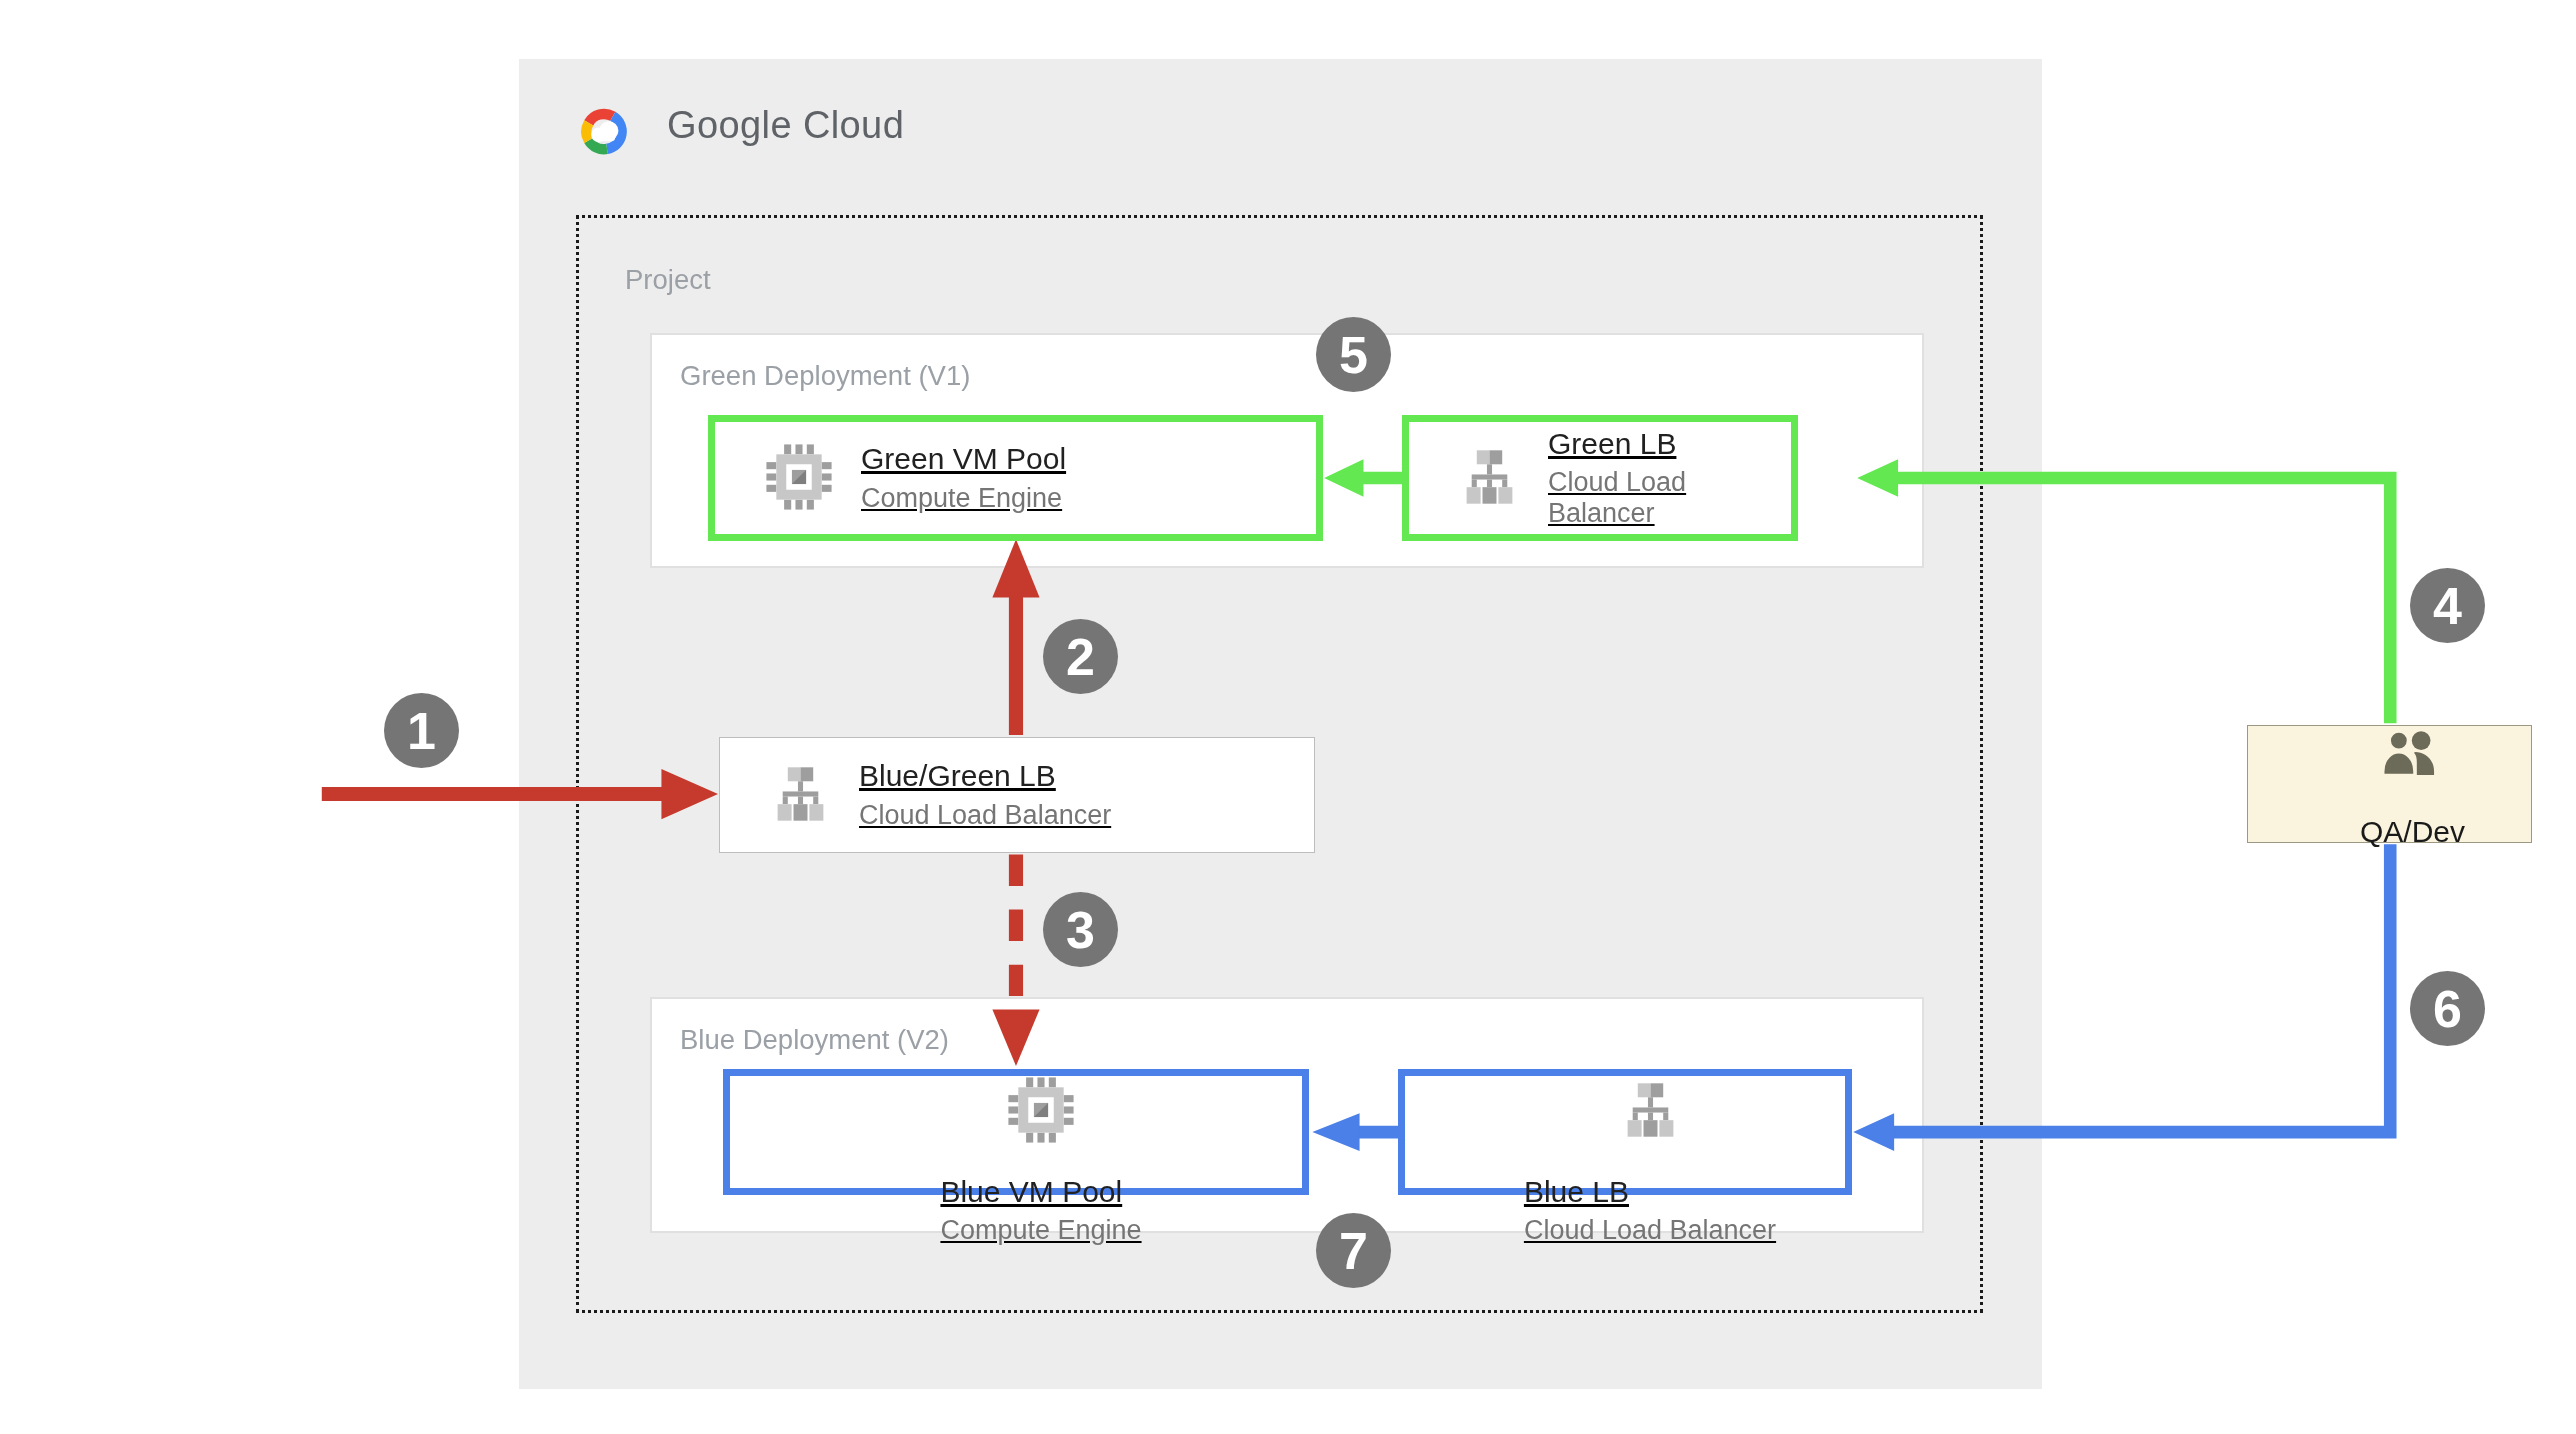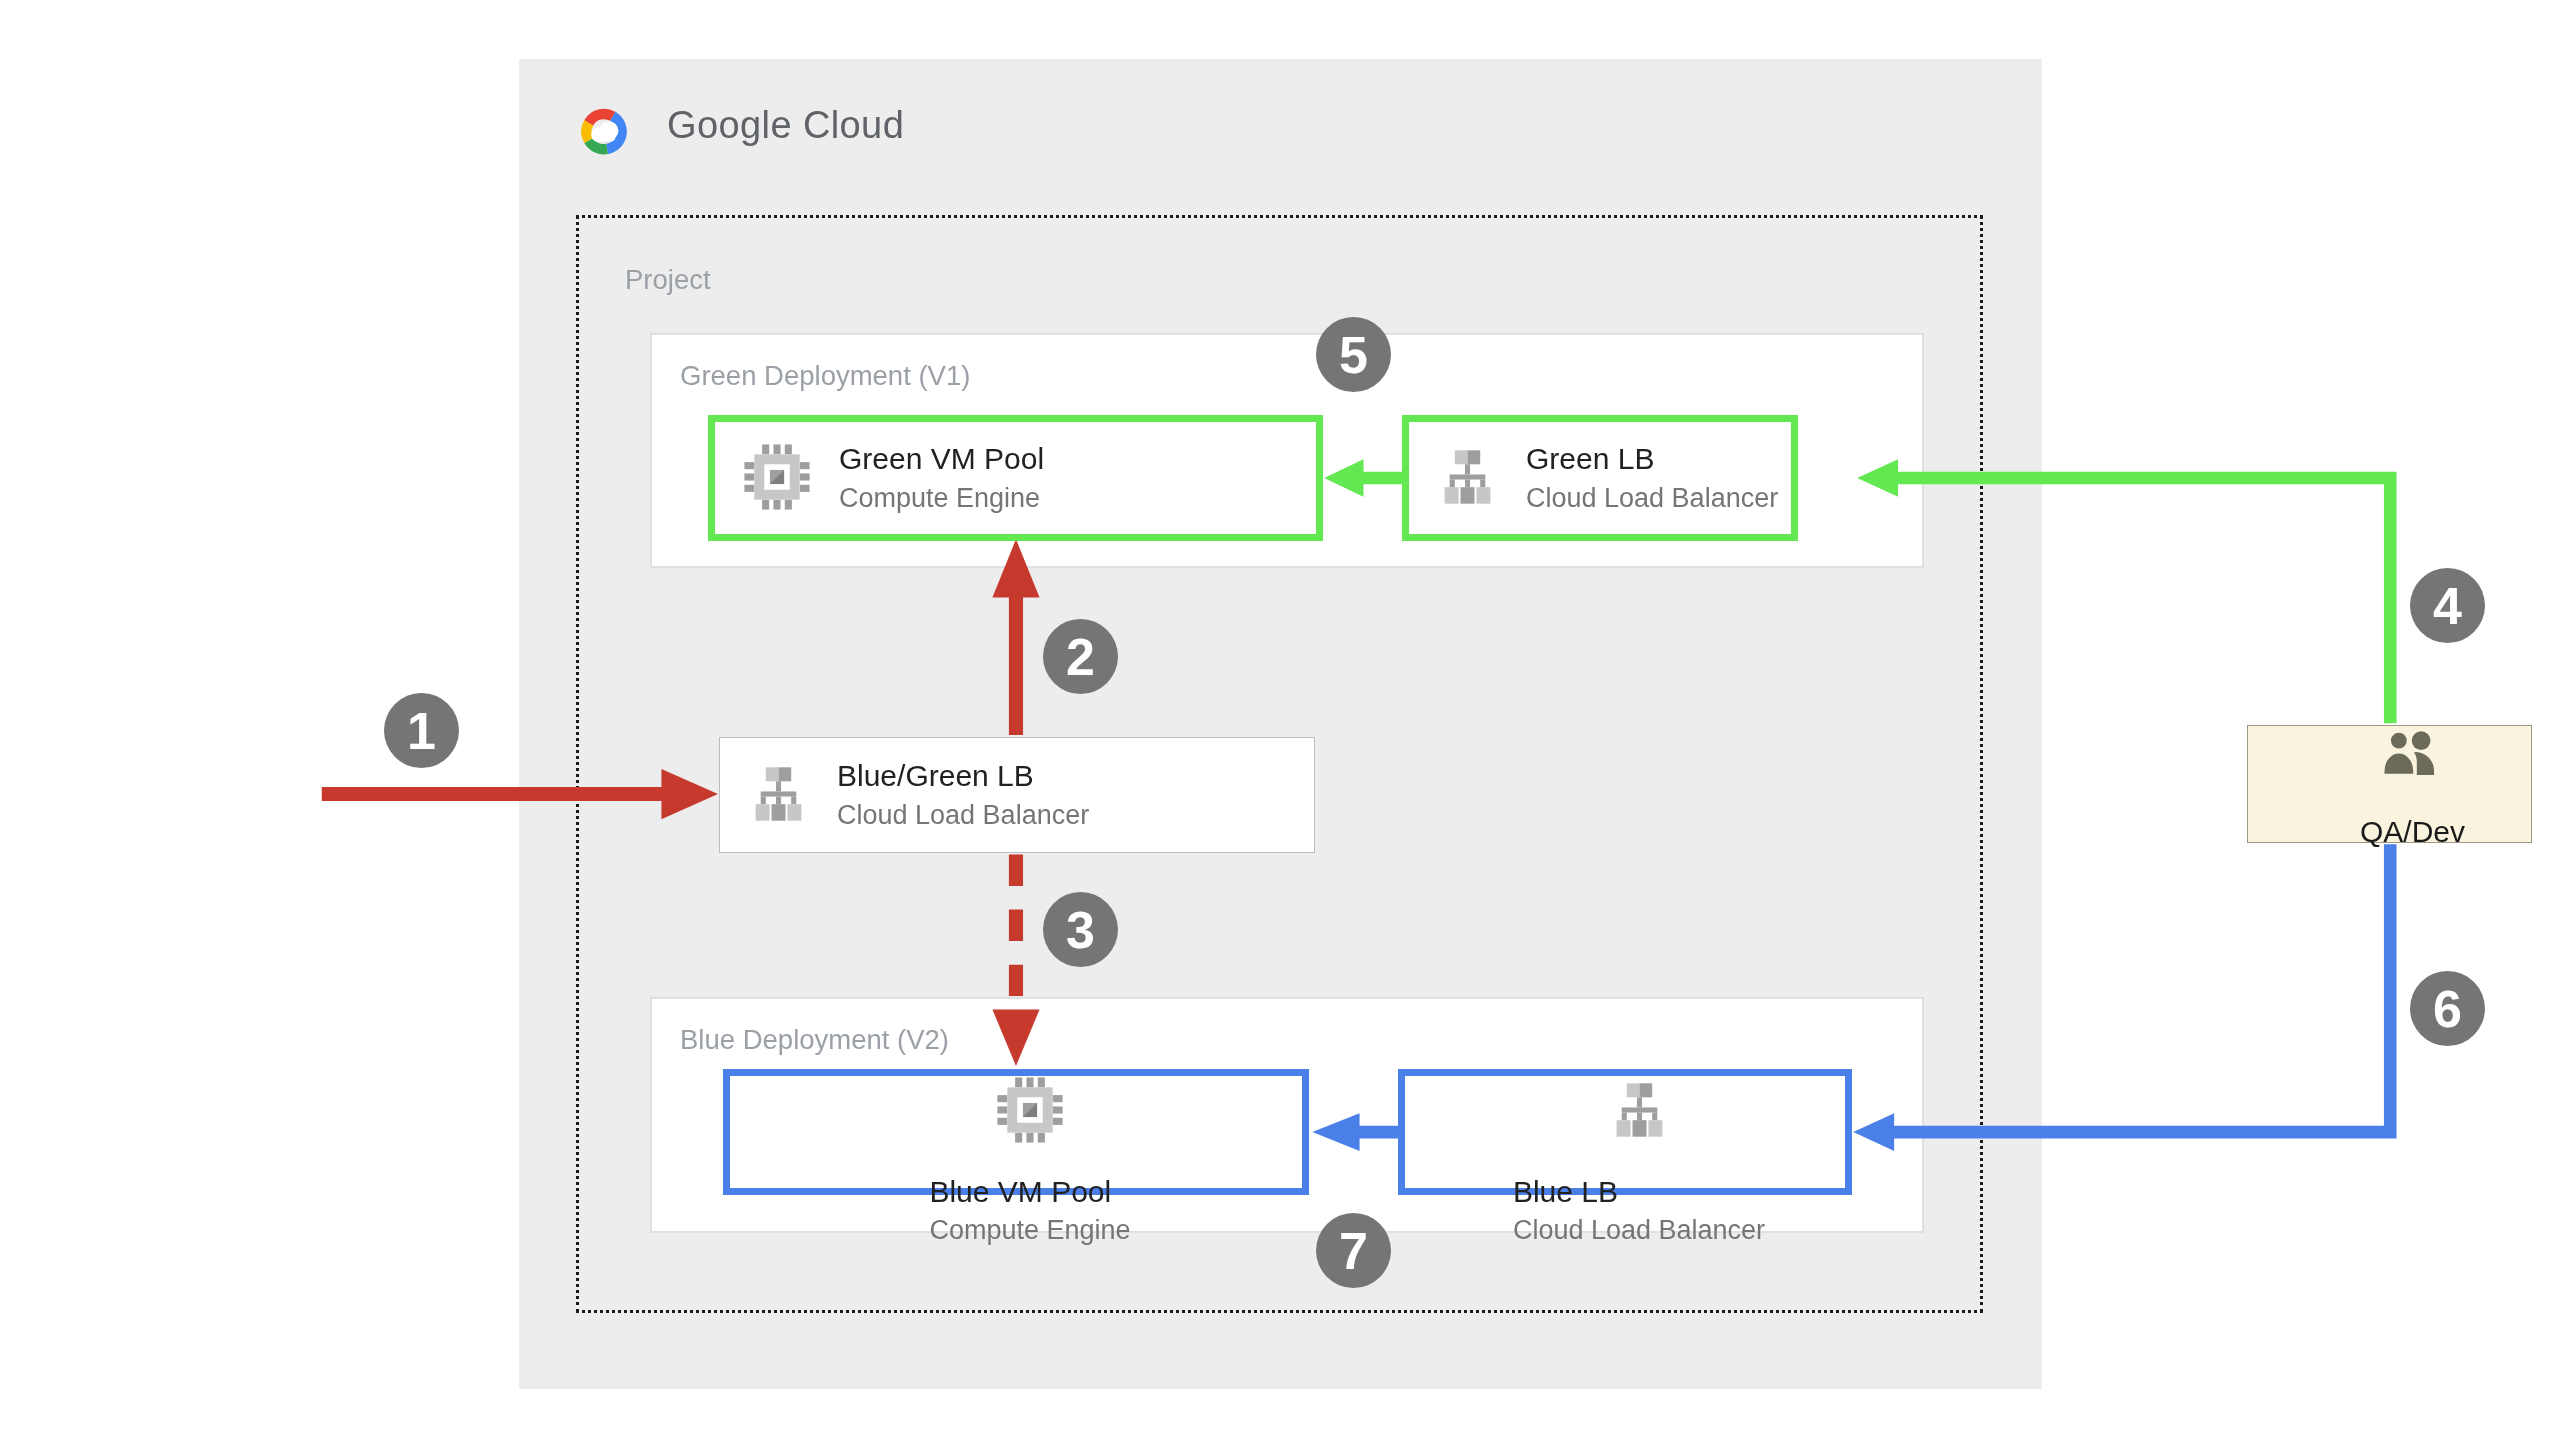--- a/index.html
+++ b/index.html
@@ -24,21 +24,21 @@
   }
   .project-label{position:absolute; left:46px; top:30px; font-size:27.5px; color:var(--muted_label);margin-top:16px;}
   .group{
     position:absolute; background:#ffffff; border:2.4px solid var(--group_border); box-sizing:border-box;
   }
   .group-label{position:absolute; left:28px; top:25px; font-size:27.5px; color:var(--muted_label);}
   .g-green{left:650px; top:333px; width:1274px; height:235px;}
   .g-blue{left:650px; top:997px; width:1274px; height:236px;}
   .node{
     position:absolute; background:#ffffff; box-sizing:border-box;
-    display:flex; align-items:center; padding-left:28px; gap:28px;
+    display:flex; align-items:center; padding-left:50px; gap:28px;text-decoration:underline;
   }
   .node.green{border:7.9px solid var(--accent_green);}
   .node.blue{border:7.9px solid var(--accent_blue);flex-direction:column;}
   .node.plain{border:1.6px solid var(--thin_border);}
   .n-green-vm{left:708px; top:415px; width:615px; height:126px;}
   .n-green-lb{left:1402px; top:415px; width:396px; height:126px;}
   .n-bg-lb{left:719px; top:737px; width:596px; height:116px;}
   .n-blue-vm{left:723px; top:1069px; width:586px; height:126px;}
   .n-blue-lb{left:1398px; top:1069px; width:454px; height:126px;}
   .ntext{display:flex; flex-direction:column; gap:6.3px;}

